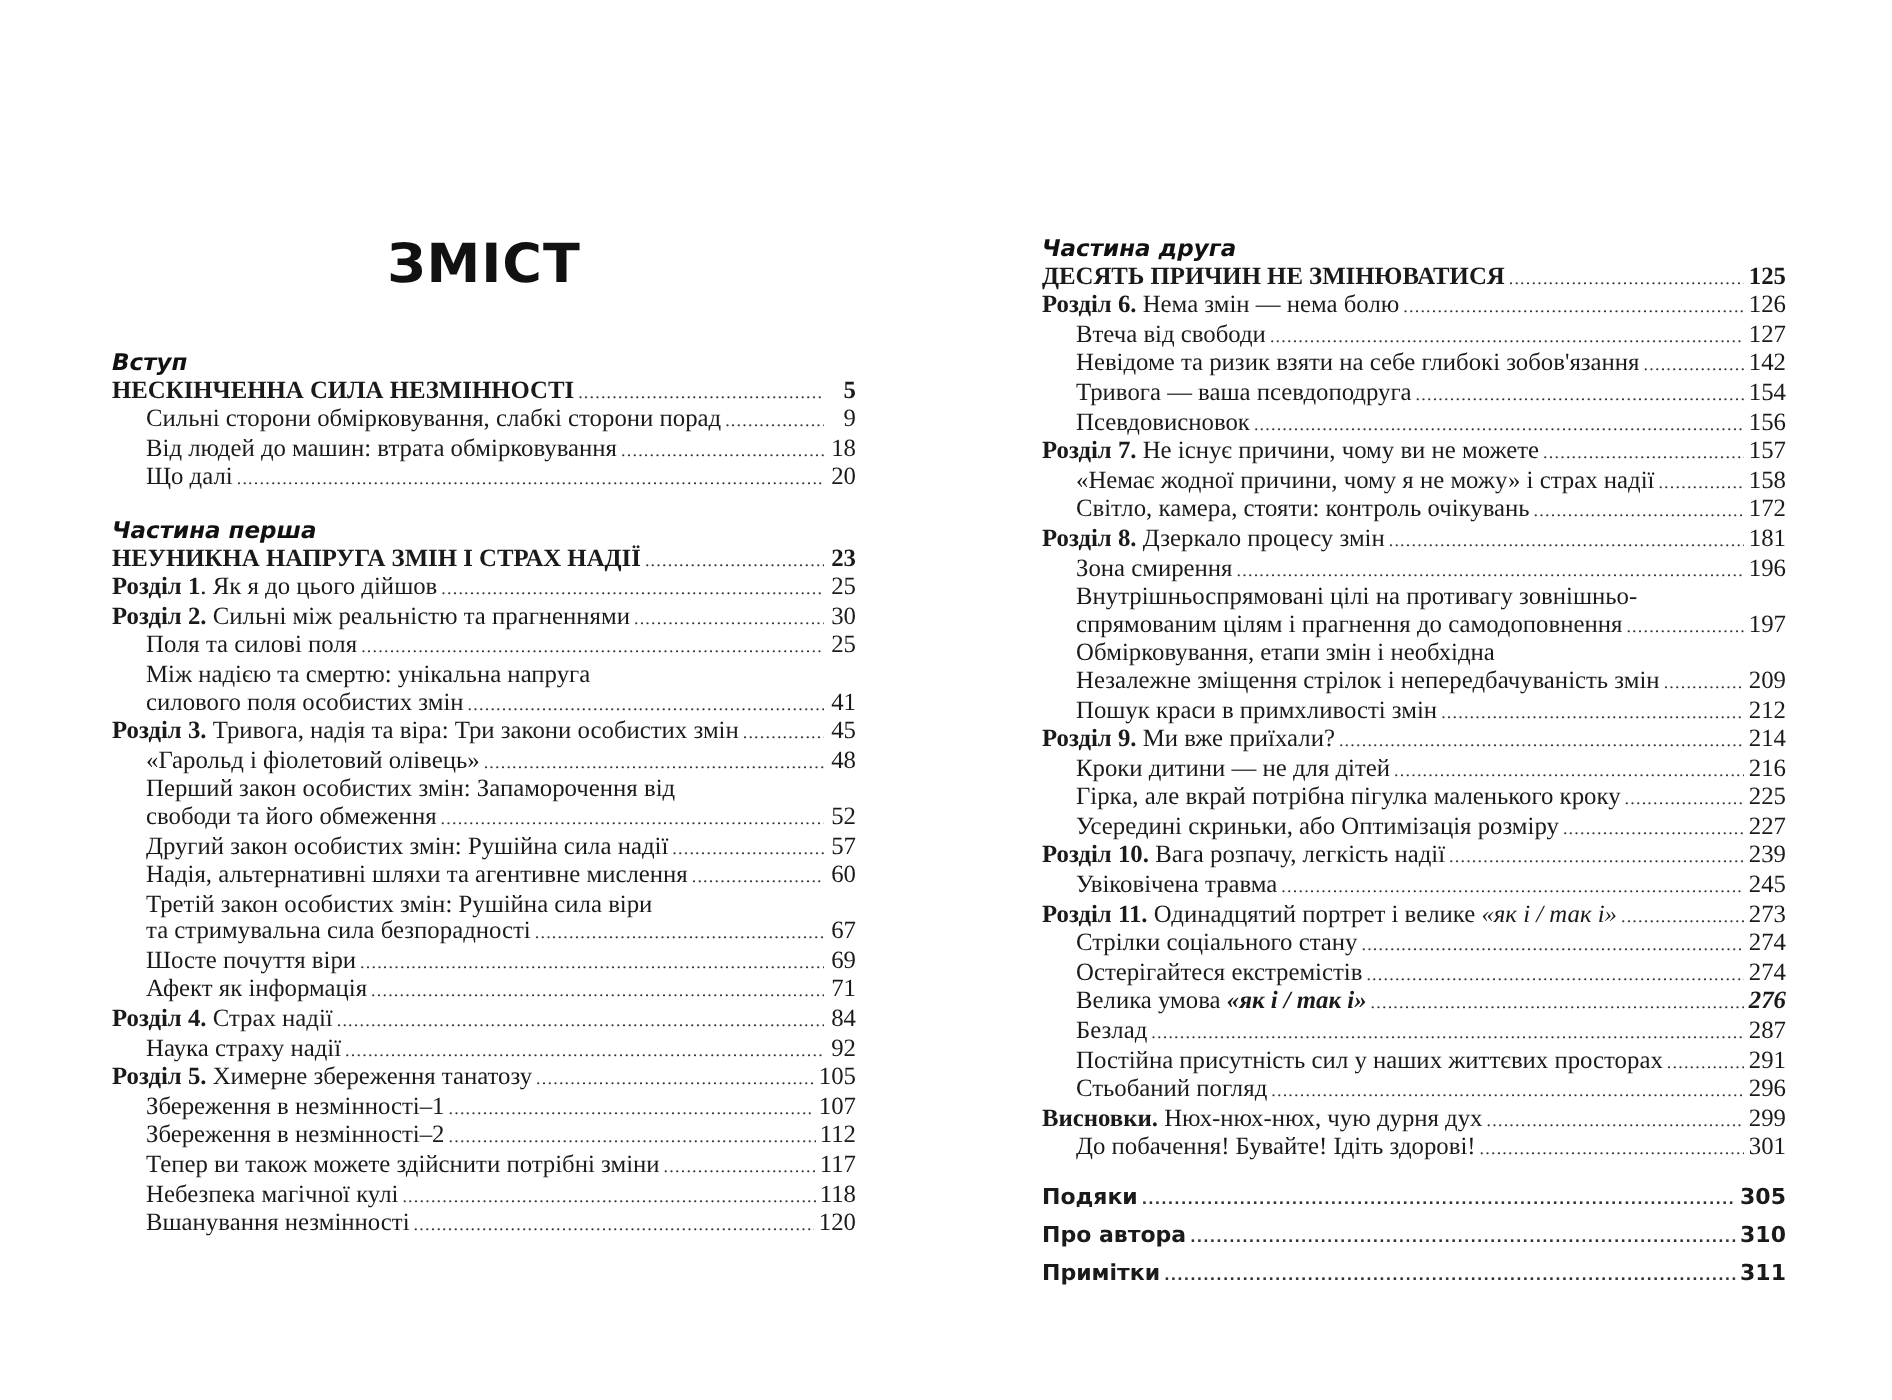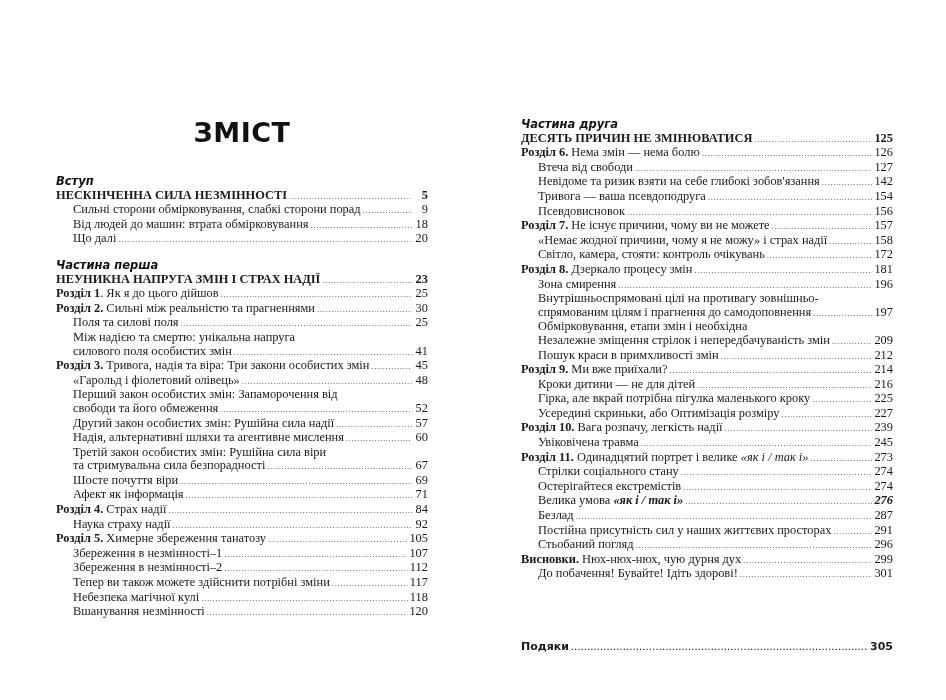--- a/index.html
+++ b/index.html
@@ -25,21 +25,21 @@
   .row .txt { flex: 0 0 auto; }
   .row .dots { flex: 1 1 auto; overflow: hidden; margin: 0 2px; color: #333; letter-spacing: 0.6px; }
   .row .dots::after { content: "....................................................................................................................................................................................................................................."; font-size: 9px; }
   .row .pg { flex: 0 0 auto; text-align: right; min-width: 14px; }
   .row.bold-all .txt, .row.bold-all .pg { font-weight: bold; }
   .row .lbl { font-weight: bold; }
   .row .ital { font-style: italic; }
   .row .ital-bold { font-style: italic; font-weight: bold; }
   .row.bold-pg .pg { font-weight: bold; font-style: italic; }
   .wrap-first { font-family: "Liberation Serif", serif; font-size: 12.4px; line-height: 13.6px; padding-left: 17px; white-space: nowrap; }
-  .backmatter .row { font-family: "DejaVu Sans", sans-serif; font-weight: bold; font-size: 11px; line-height: 18px; margin-top: 48px; }
+  .backmatter .row { font-family: "DejaVu Sans", sans-serif; font-weight: bold; font-size: 11px; line-height: 18px; }
   .backmatter .row .dots::after { font-size: 7px; }
   .gap-large { height: 27px; }
   .gap-med { height: 12px; }
   .gap-small { height: 8px; }
 </style>
 </head>
 <body>
 
 <div class="col" id="left-col">
   <div class="title">ЗМІСТ</div>

